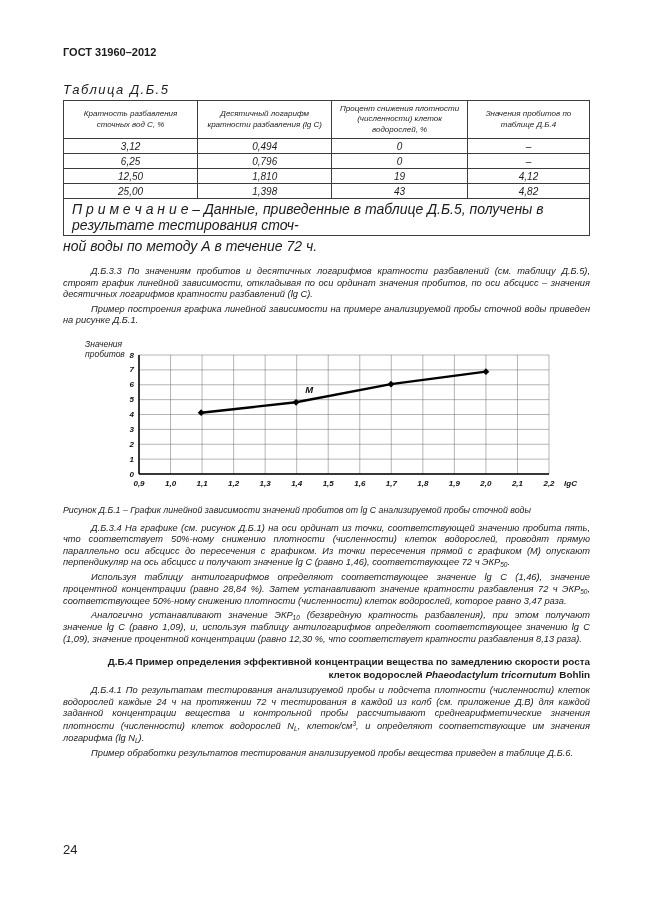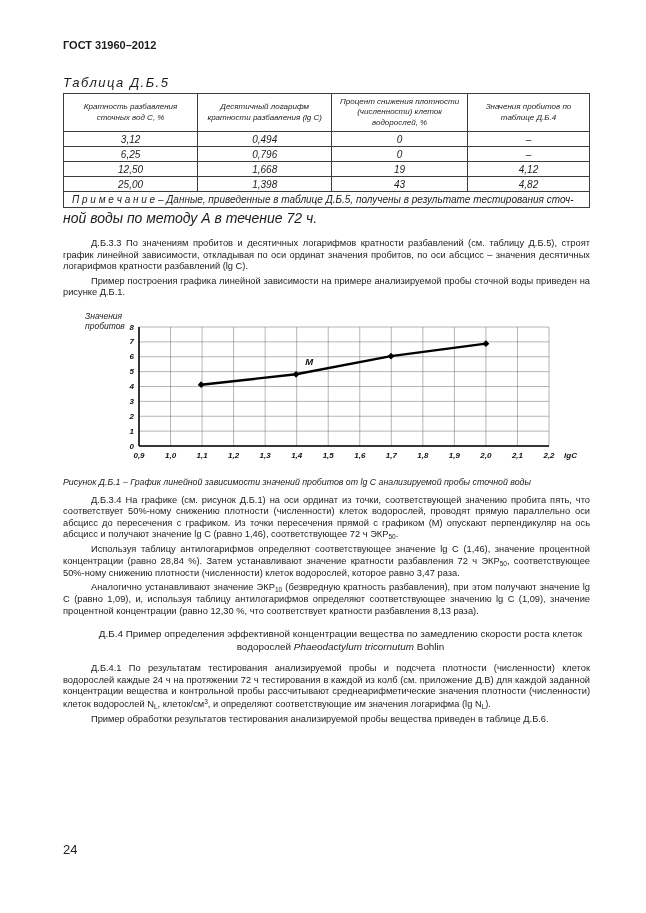--- a/index.html
+++ b/index.html
@@ -1,28 +1,28 @@
 <!DOCTYPE html>
 <html><head>
 <meta charset="utf-8">
 <style>
   html,body{margin:0;padding:0;background:#e8e8e8}
   .page{position:relative;width:646px;height:913px;background:#ffffff;font-family:"Liberation Sans",sans-serif;color:#1c1c1c;margin:0 auto;overflow:hidden;box-sizing:border-box}
-  .content{position:absolute;left:63px;top:39px;width:527px}
+  .content{position:absolute;left:63px;top:46px;width:527px}
   .doc-header{font-weight:bold;font-size:11px;margin:0 0 24px 0}
   .tbl-caption{font-style:italic;font-size:13px;letter-spacing:1.5px;margin:0 0 3px 0}
   table.db5{border-collapse:collapse;width:100%;table-layout:fixed}
   .db5 th,.db5 td{border:1px solid #3d3d3d;font-style:italic;text-align:center;vertical-align:middle}
   .db5 th{font-size:8px;font-weight:normal;padding:3px 4px;line-height:1.3}
   .db5 td{font-size:10px;padding:1px 4px;height:12px}
-  .db5 td.note{text-align:left;font-size:10px;padding:2px 8px;height:auto}
+  .db5 td.note{text-align:left;font-size:14px;padding:2px 8px;height:auto}
   .note-cont{font-style:italic;font-size:14px;margin:2px 0 12px 0}
-  .para{font-size:9.3px;line-height:1.24;text-align:justify;text-indent:28px;margin:0 0 3px 0}
+  .para{font-style:italic;font-size:9.3px;line-height:1.24;text-align:justify;text-indent:28px;margin:0 0 3px 0}
   .fig-caption{font-style:italic;font-size:8.8px;text-indent:0;margin:6px 0 8px 0}
-  .h-db4{font-weight:normal;font-size:9.9px;line-height:1.4;padding-left:28px;margin:9px 0 9px 0;text-align:center;font-style:normal}
+  .h-db4{font-weight:bold;font-size:9.9px;line-height:1.4;padding-left:28px;margin:9px 0 3px 0;text-align:right;font-style:normal}
   .h-db4 .species{font-style:italic}
   .chart-block{position:relative;height:156px;margin:16px 0 0 0}
   .ylab{position:absolute;left:22px;top:-3px;font-style:italic;font-size:8.5px;line-height:1.15}
   #chart-svg{position:absolute;left:58px;top:2px}
   .tick{font:italic 700 8px "Liberation Sans",sans-serif;fill:#111}
   .annot{font:italic 700 9.5px "Liberation Sans",sans-serif;fill:#111}
   sub{font-size:6.5px;vertical-align:-2px}
   sup{font-size:6.5px;vertical-align:3px}
   .page-num{position:absolute;left:63px;top:842px;font-size:13px;color:#222}
 </style>
@@ -59,21 +59,21 @@
             <td>–</td>
           </tr>
           <tr>
             <td>6,25</td>
             <td>0,796</td>
             <td>0</td>
             <td>–</td>
           </tr>
           <tr>
             <td>12,50</td>
-            <td>1,668</td>
+            <td>1,810</td>
             <td>19</td>
             <td>4,12</td>
           </tr>
           <tr>
             <td>25,00</td>
             <td>1,398</td>
             <td>43</td>
             <td>4,82</td>
           </tr>
         </tbody>

